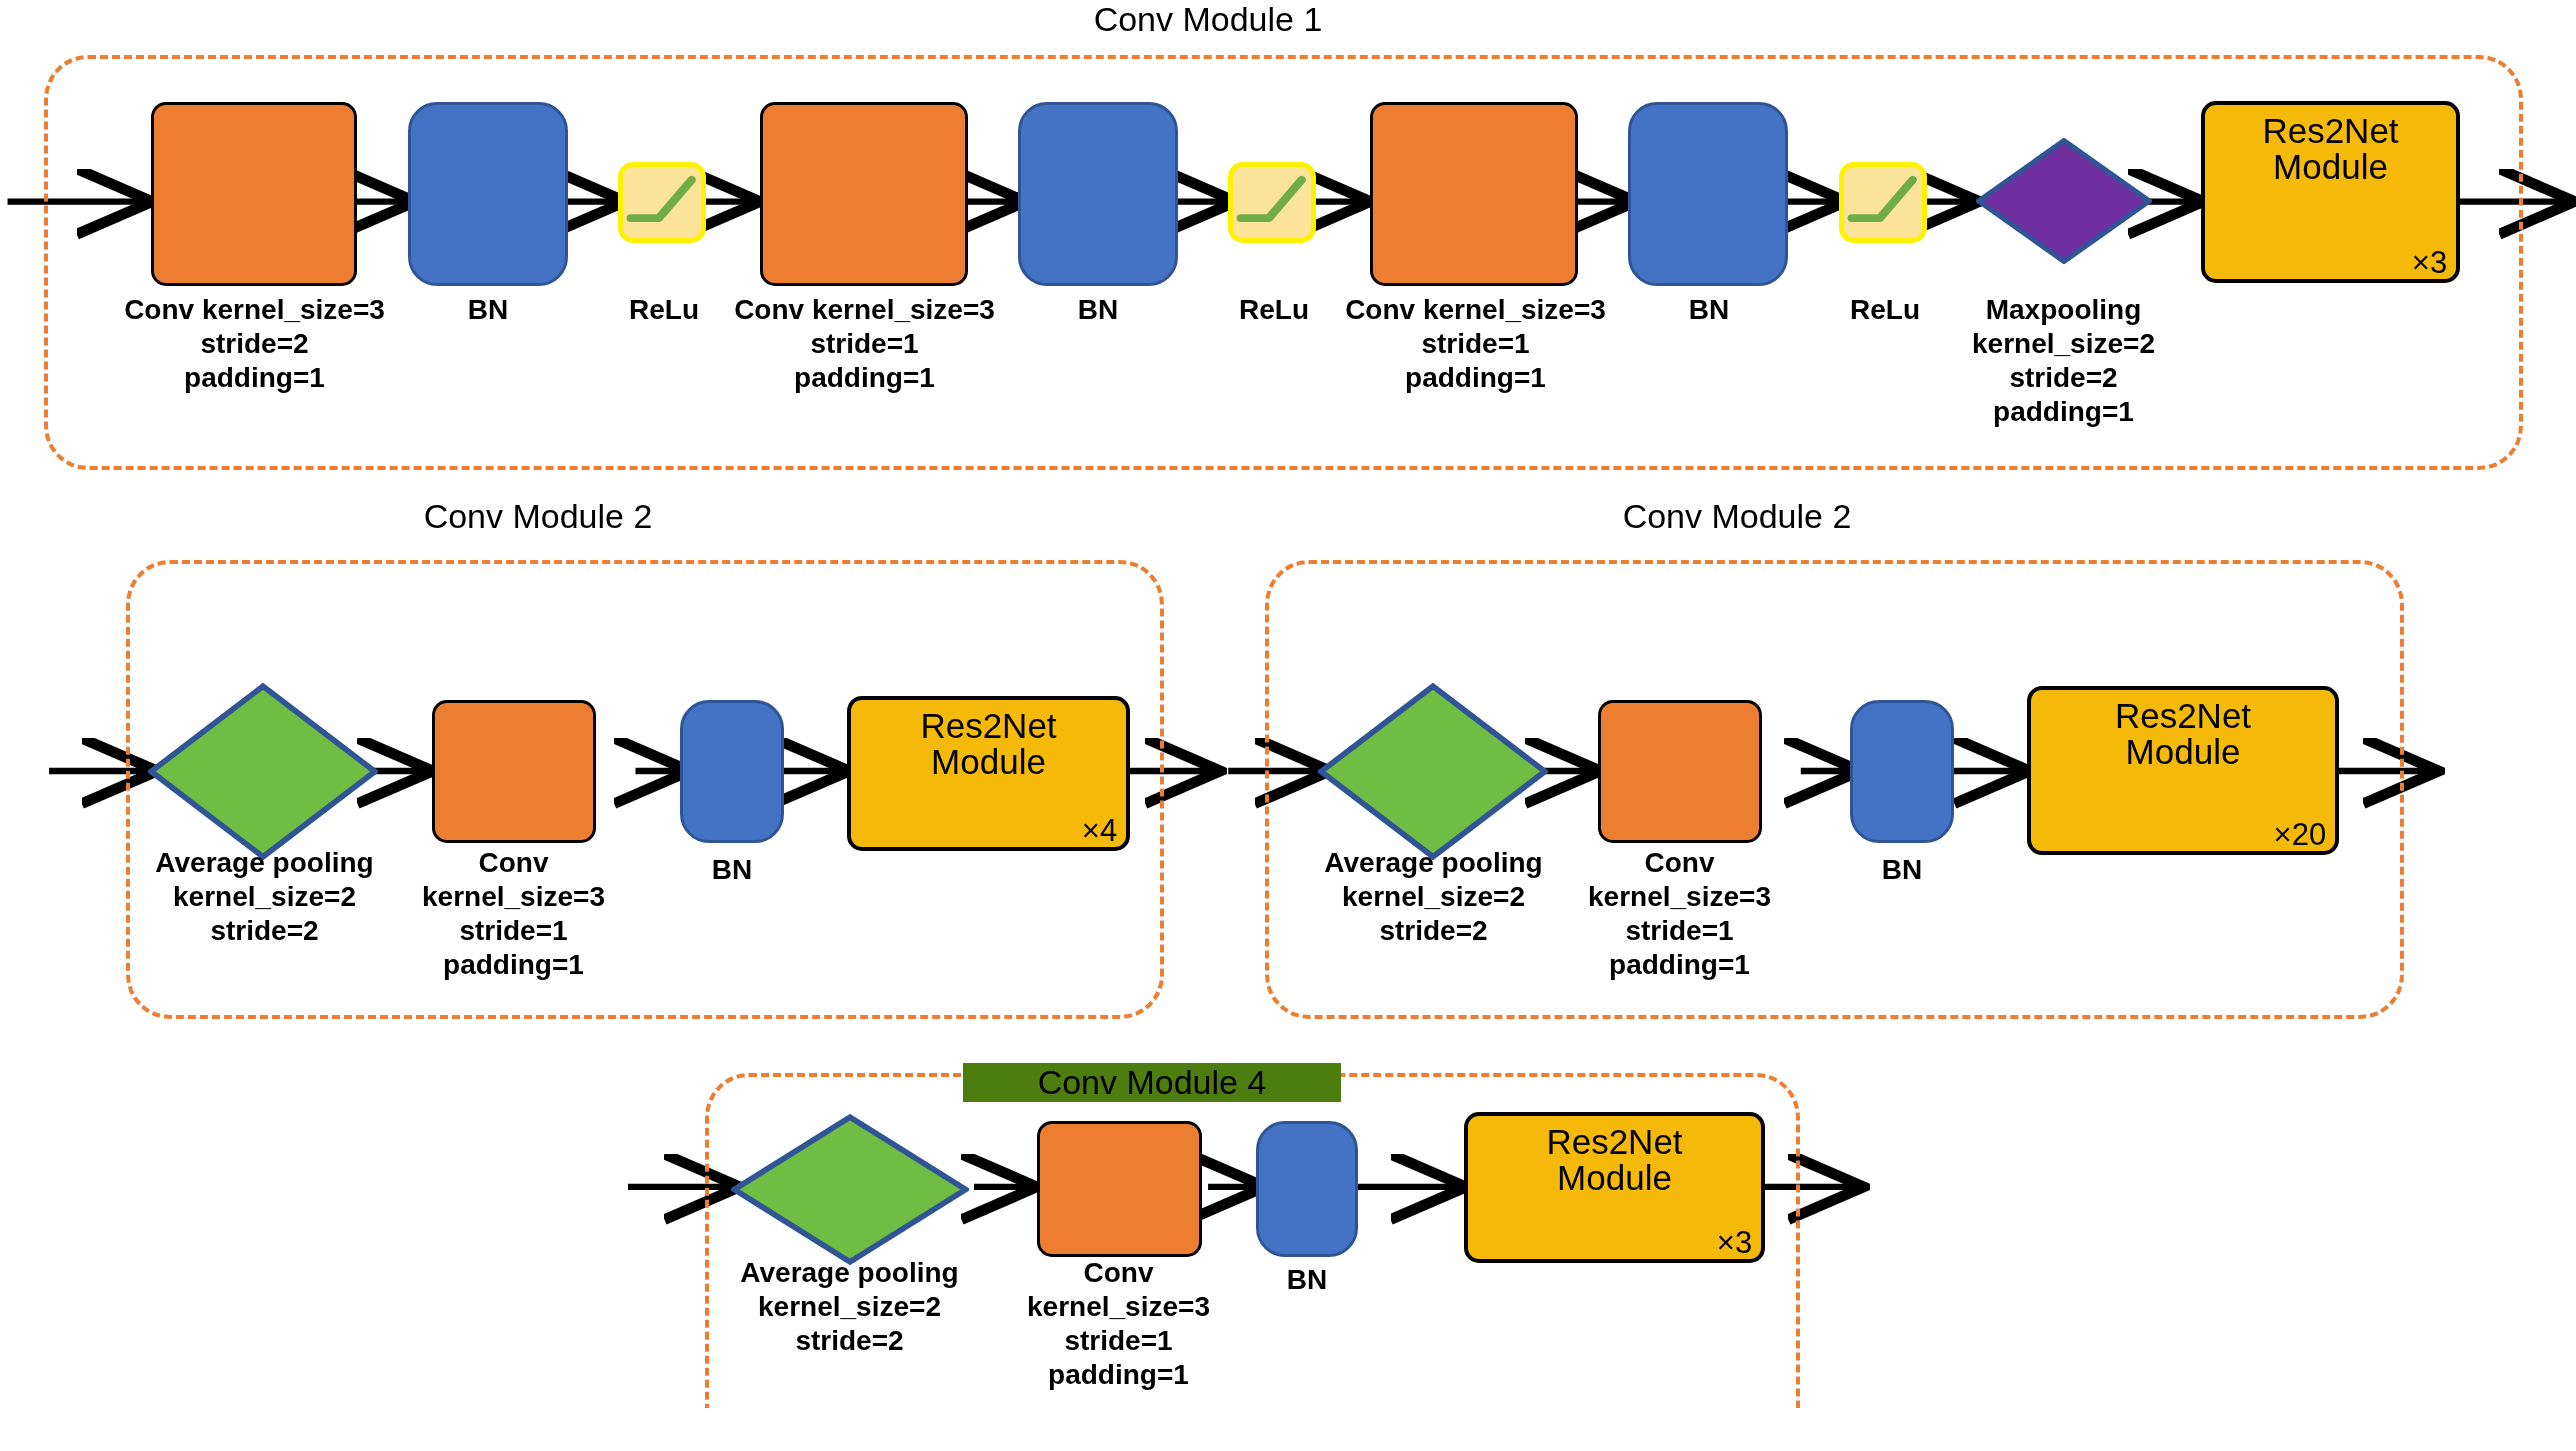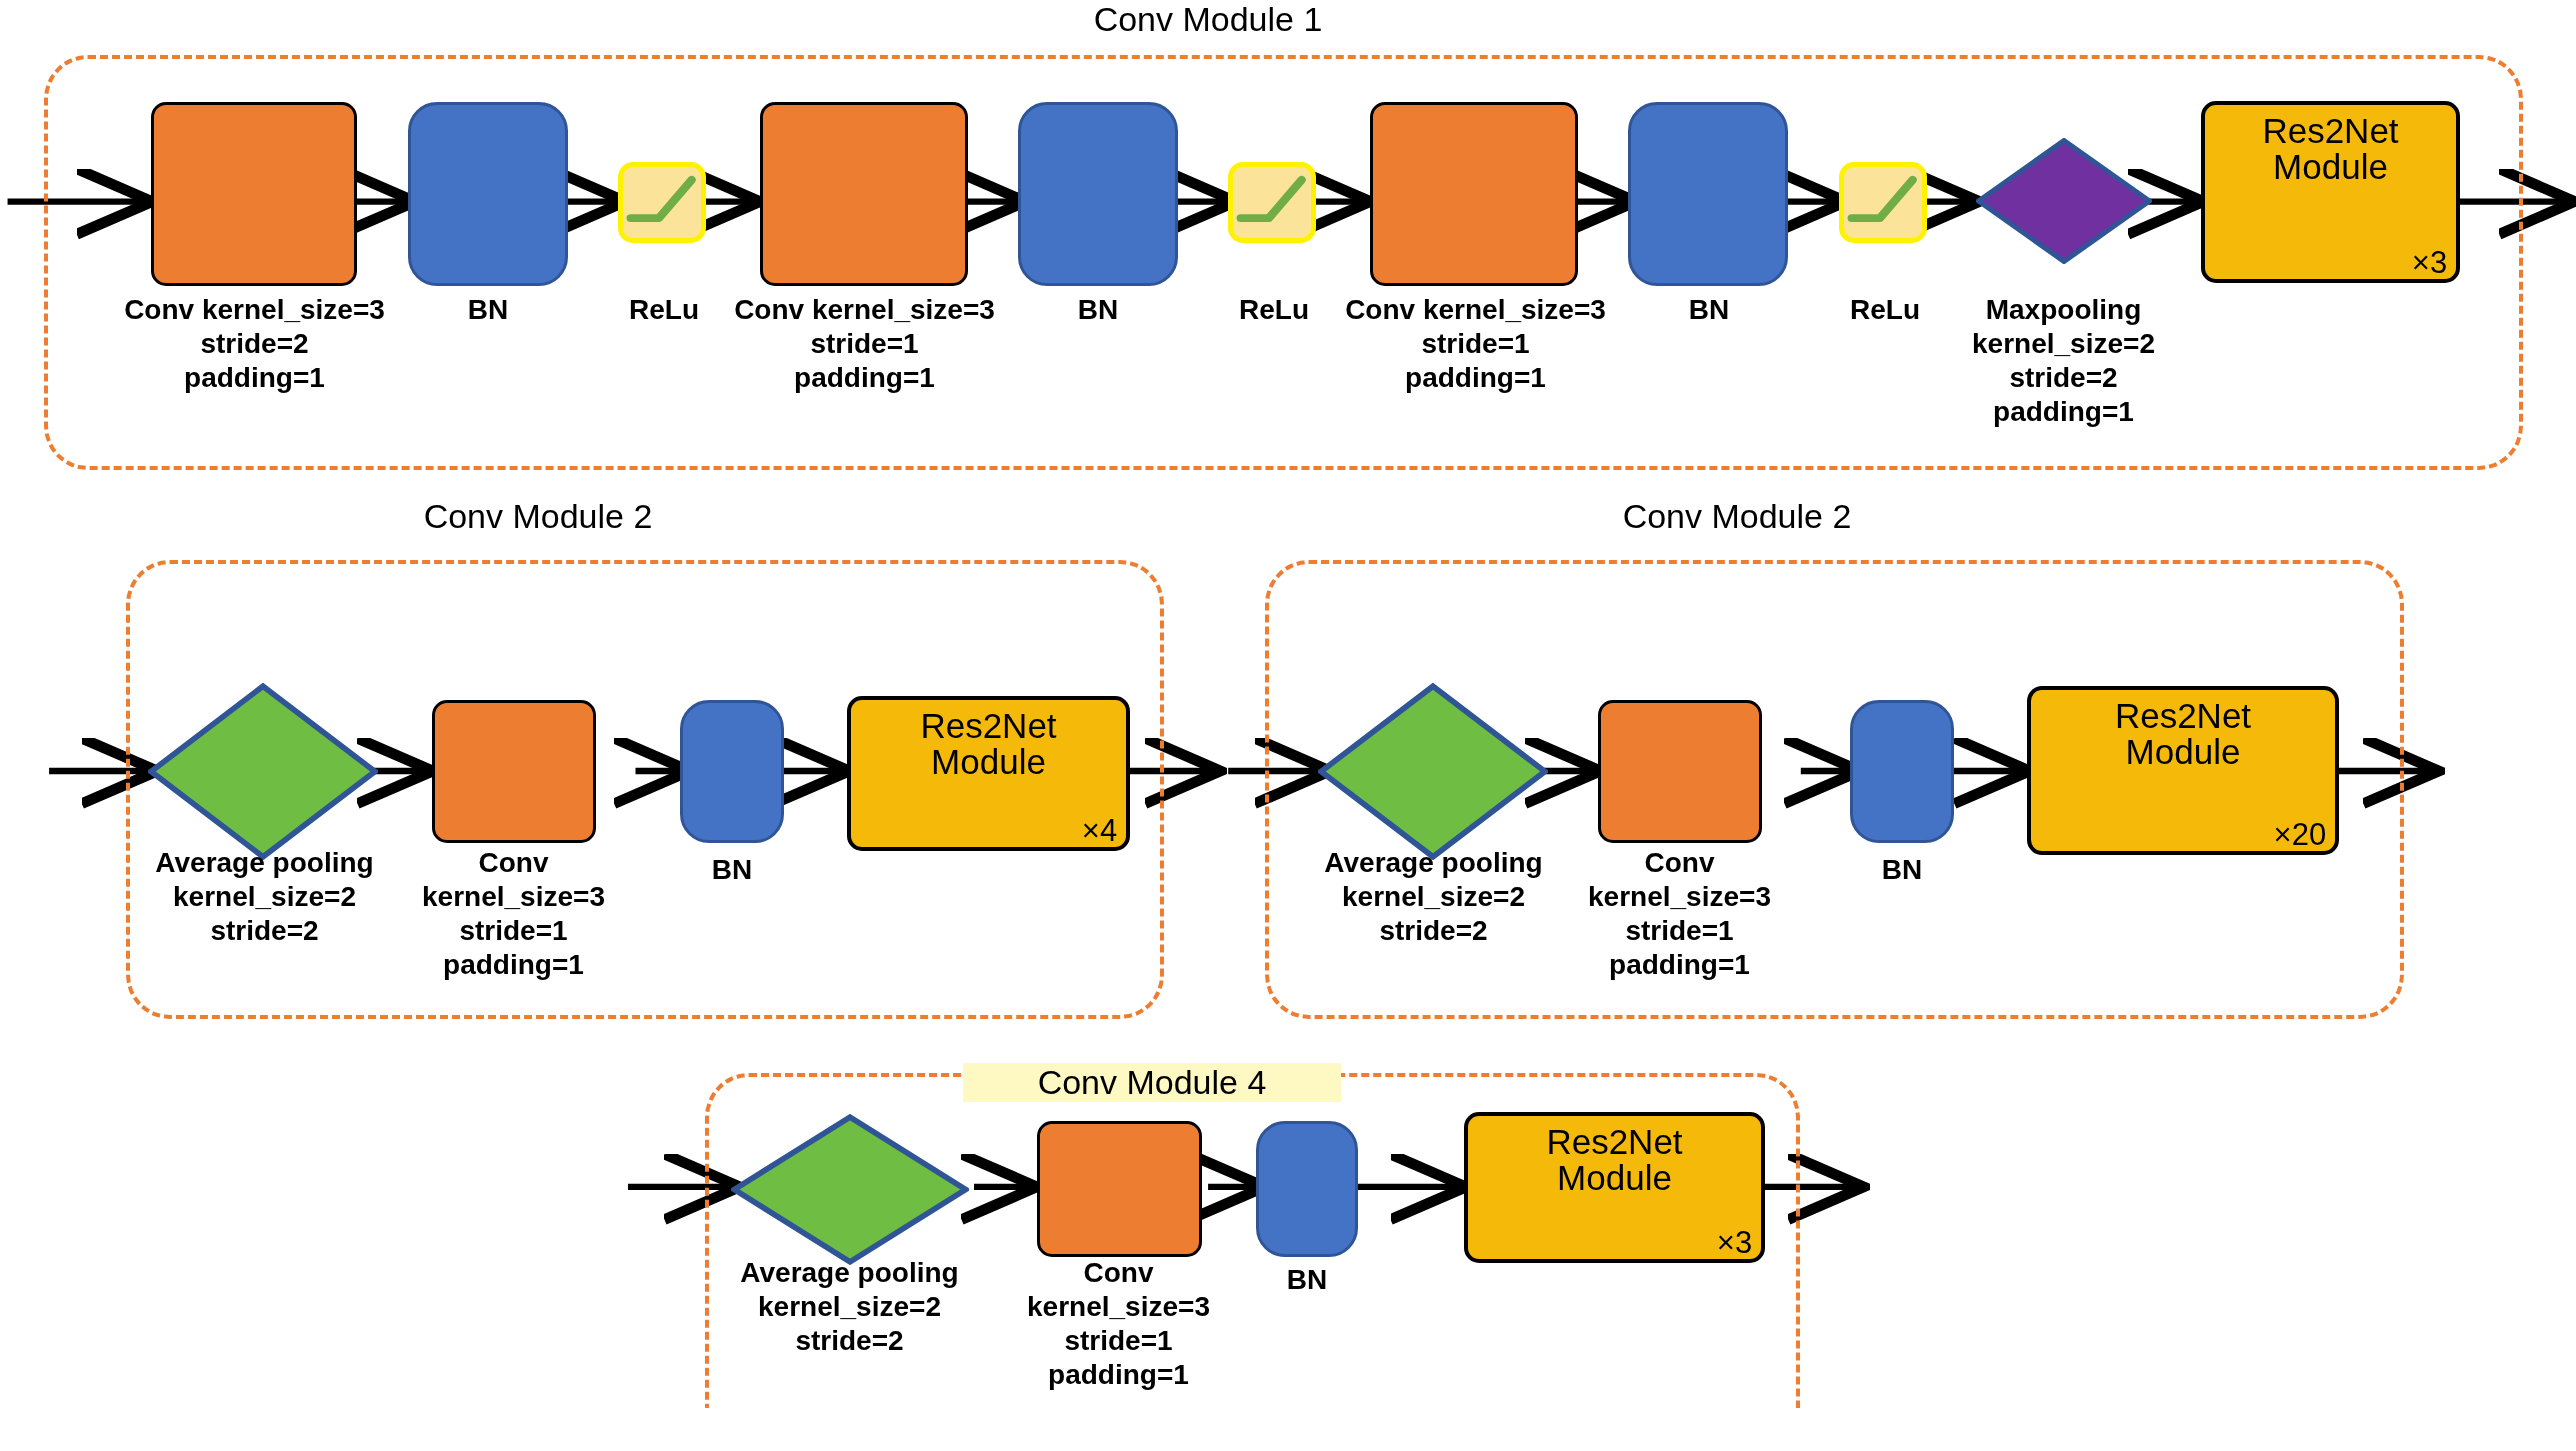--- a/index.html
+++ b/index.html
@@ -250,21 +250,21 @@
   <div class="node bn-box" style="left:1850px; top:700px; width:104px; height:143px;"></div>
   <div class="node-label" style="left:1850px; top:853px; width:104px;">BN</div>
 
   <div class="node res-box" style="left:2027px; top:686px; width:312px; height:169px;">
     <div class="res-title">Res2Net
 Module</div>
     <div class="res-count">×20</div>
   </div>
 
   <div class="module-box" style="left:705px; top:1073px; width:1095px; height:378px;"></div>
-  <div class="module-title" style="left:963px; top:1063px; width:378px; background:#fef9c3;">Conv Module 4</div>
+  <div class="module-title" style="left:963px; top:1063px; width:378px; background:#4d7c0f;">Conv Module 4</div>
 
   <div class="node diamond" style="left:731px; top:1114px; width:238px; height:151px;">
     <svg viewBox="0 0 378 240" preserveAspectRatio="none">
       <polygon points="189,5 373,120 189,235 5,120" fill="#70BD44" stroke="#2F5597" stroke-width="9"></polygon>
     </svg>
   </div>
   <div class="node-label" style="left:705px; top:1256px; width:289px;">Average pooling
 kernel_size=2
 stride=2</div>
 

